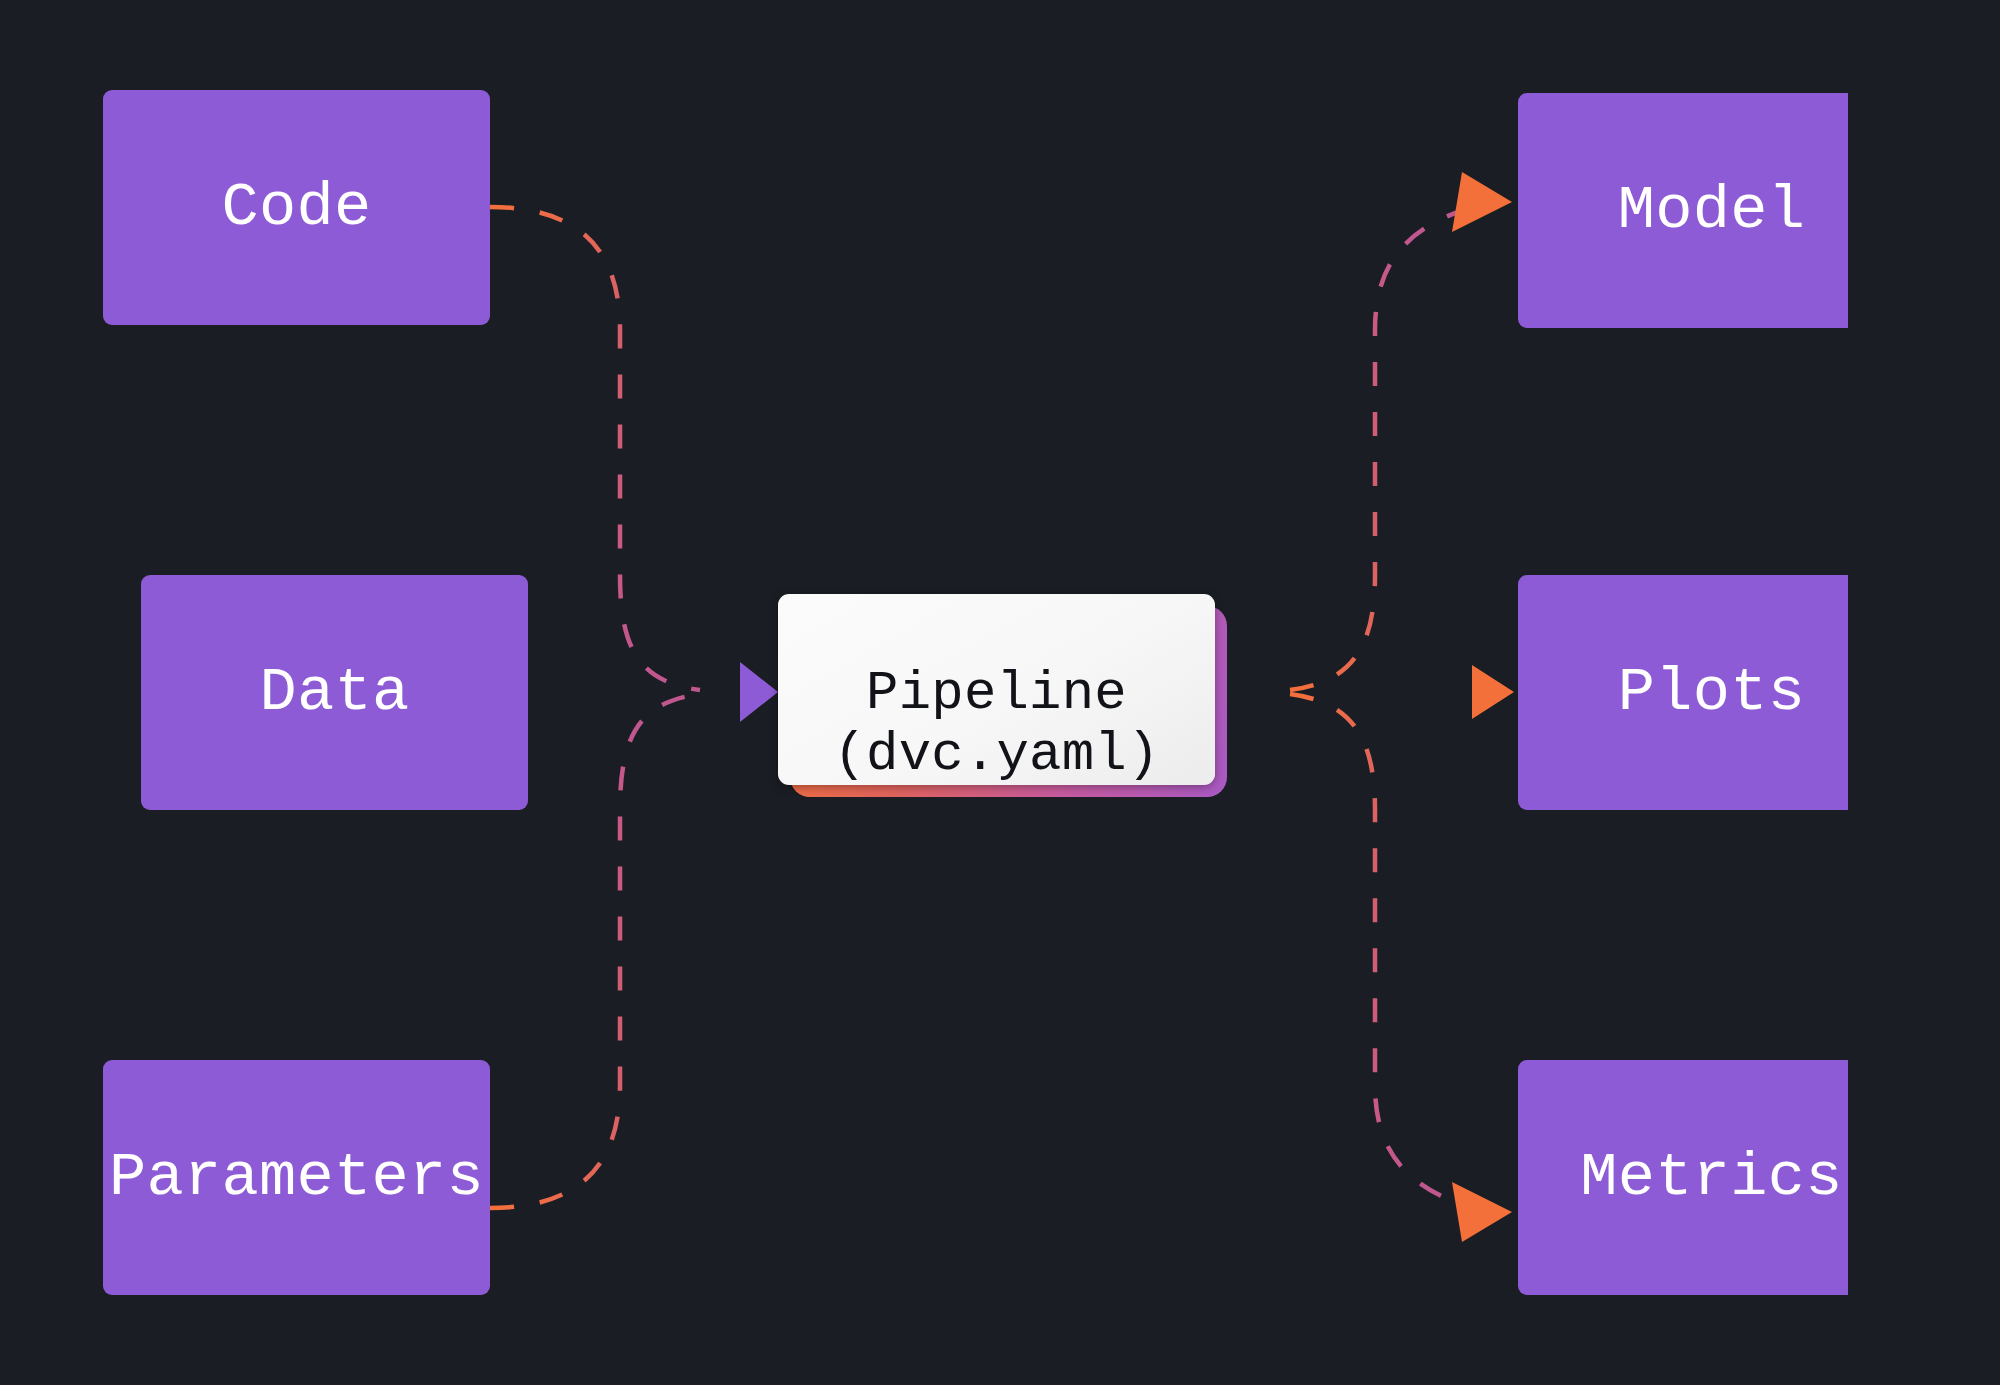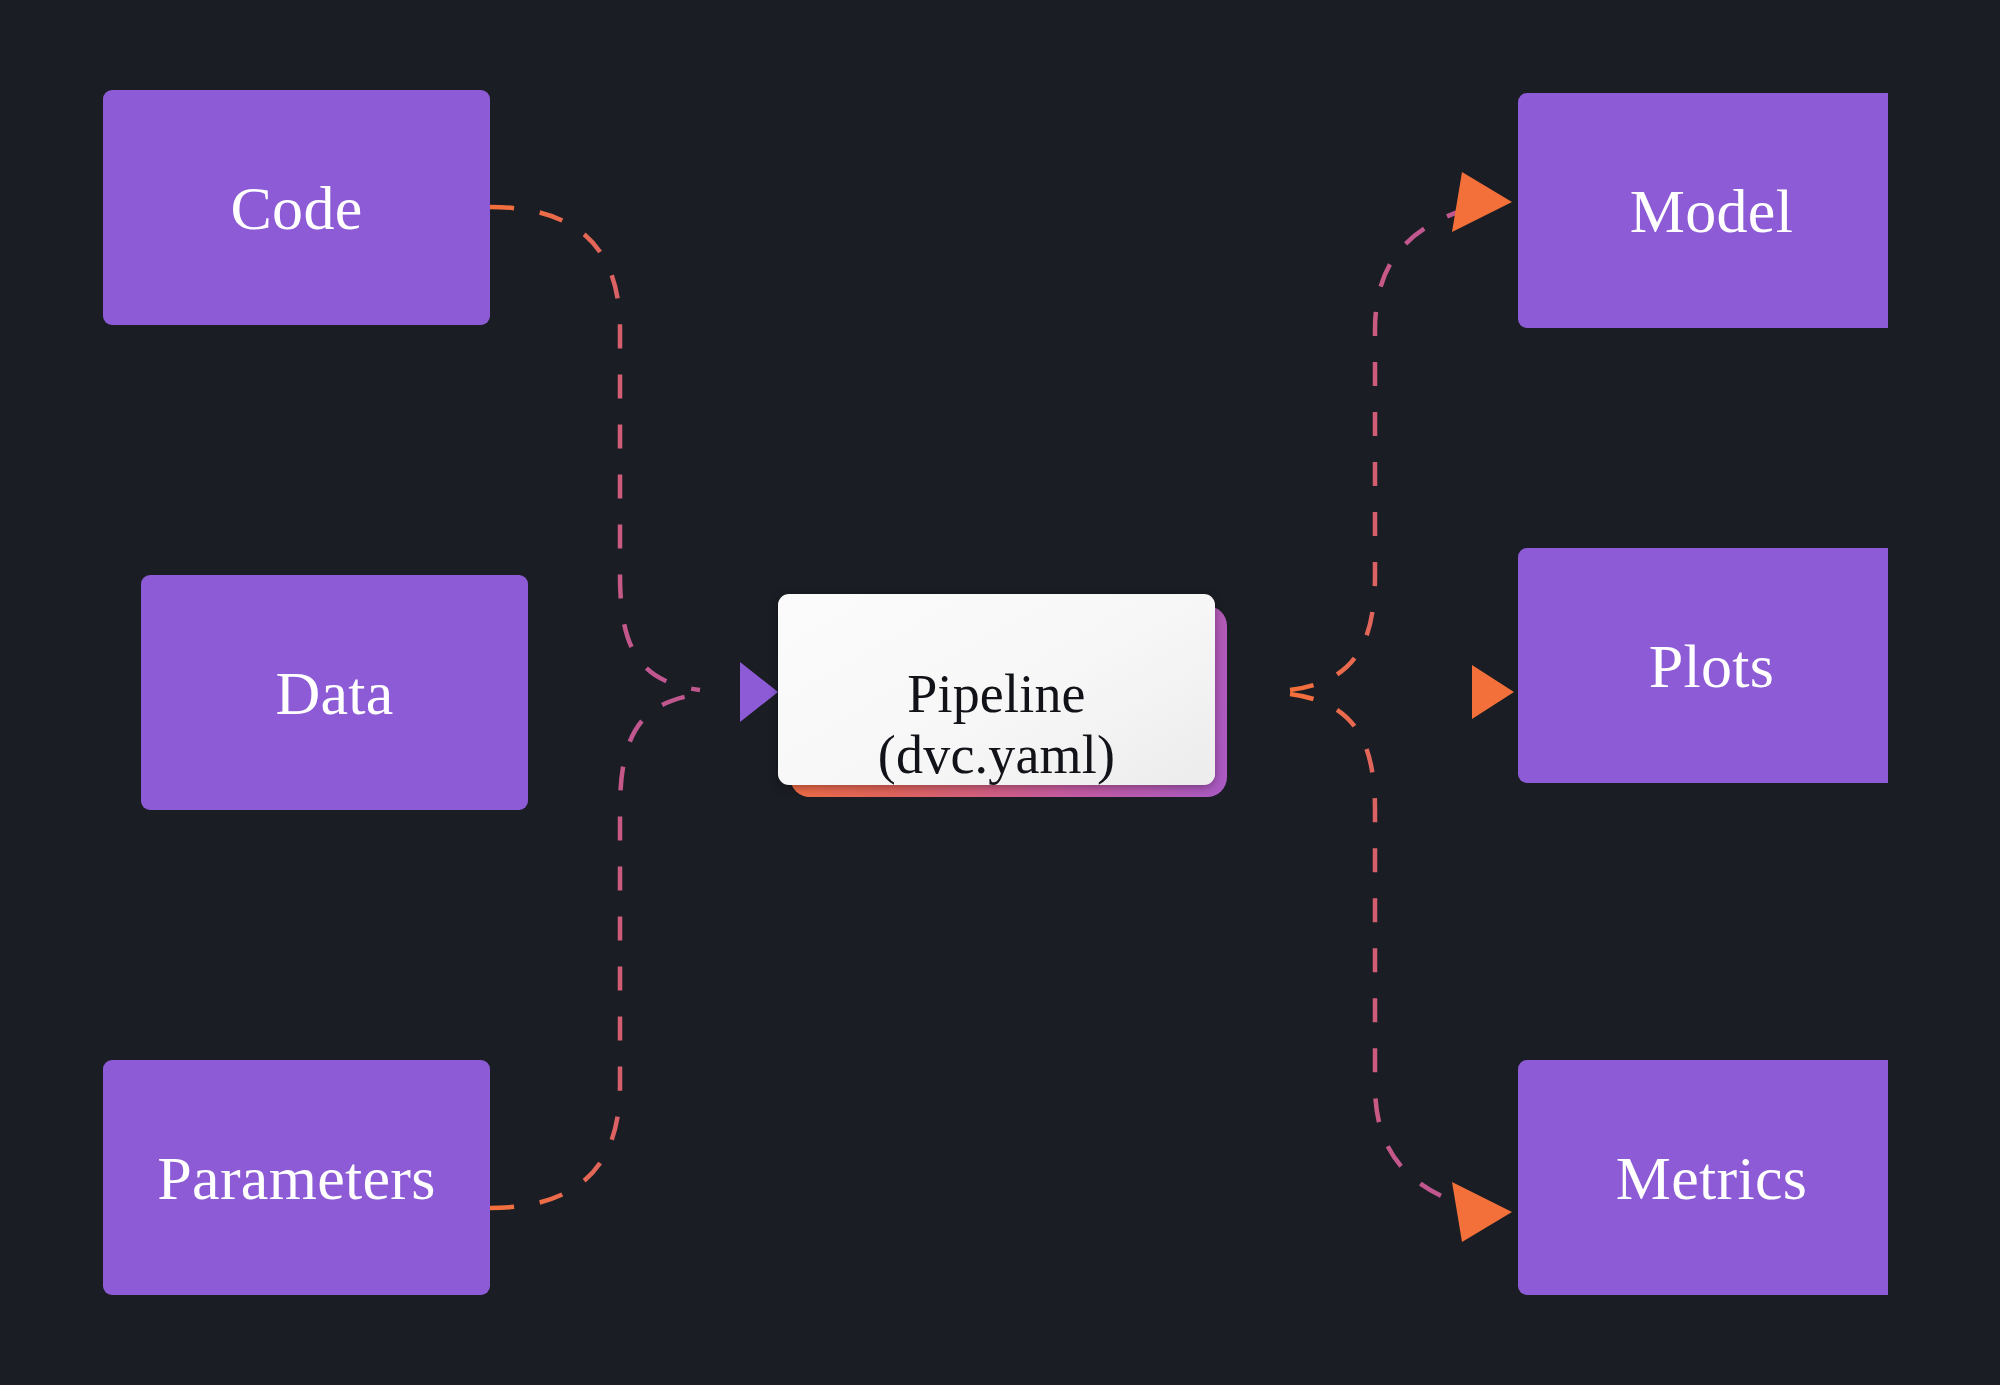--- a/index.html
+++ b/index.html
@@ -7,22 +7,21 @@
     margin: 0;
     padding: 0;
     background: #1a1d23;
   }
   #stage {
     position: relative;
     width: 1848px;
     height: 1385px;
     background: #1a1d23;
     overflow: hidden;
-    font-family: Liberation Serif, serif;
-    padding-left: 40px;
+    font-family: Liberation Mono, monospace;
   }
   #edges {
     position: absolute;
     left: 0;
     top: 0;
     width: 2000px;
     height: 1385px;
     pointer-events: none;
   }
   .node {
@@ -81,21 +80,21 @@
     line-height: 1.12;
     text-align: center;
     white-space: pre-line;
     letter-spacing: 0.2px;
   }
   
   .n-code       { left: 103px;  top: 90px;   }
   .n-data       { left: 103px;  top: 575px; margin-left: 38px;  }
   .n-parameters { left: 103px;  top: 1060px; }
   .n-model      { left: 1518px; top: 93px;   }
-  .n-plots      { left: 1518px; top: 548px;  }
+  .n-plots      { left: 1518px; top: 575px;  }
   .n-metrics    { left: 1518px; top: 1060px; text-align: center; }
 </style>
 </head>
 <body>
 
 <div id="stage">
 
   <svg id="edges" viewBox="0 0 2000 1385" width="2000" height="1385" xmlns="http://www.w3.org/2000/svg">
     <defs>
 

